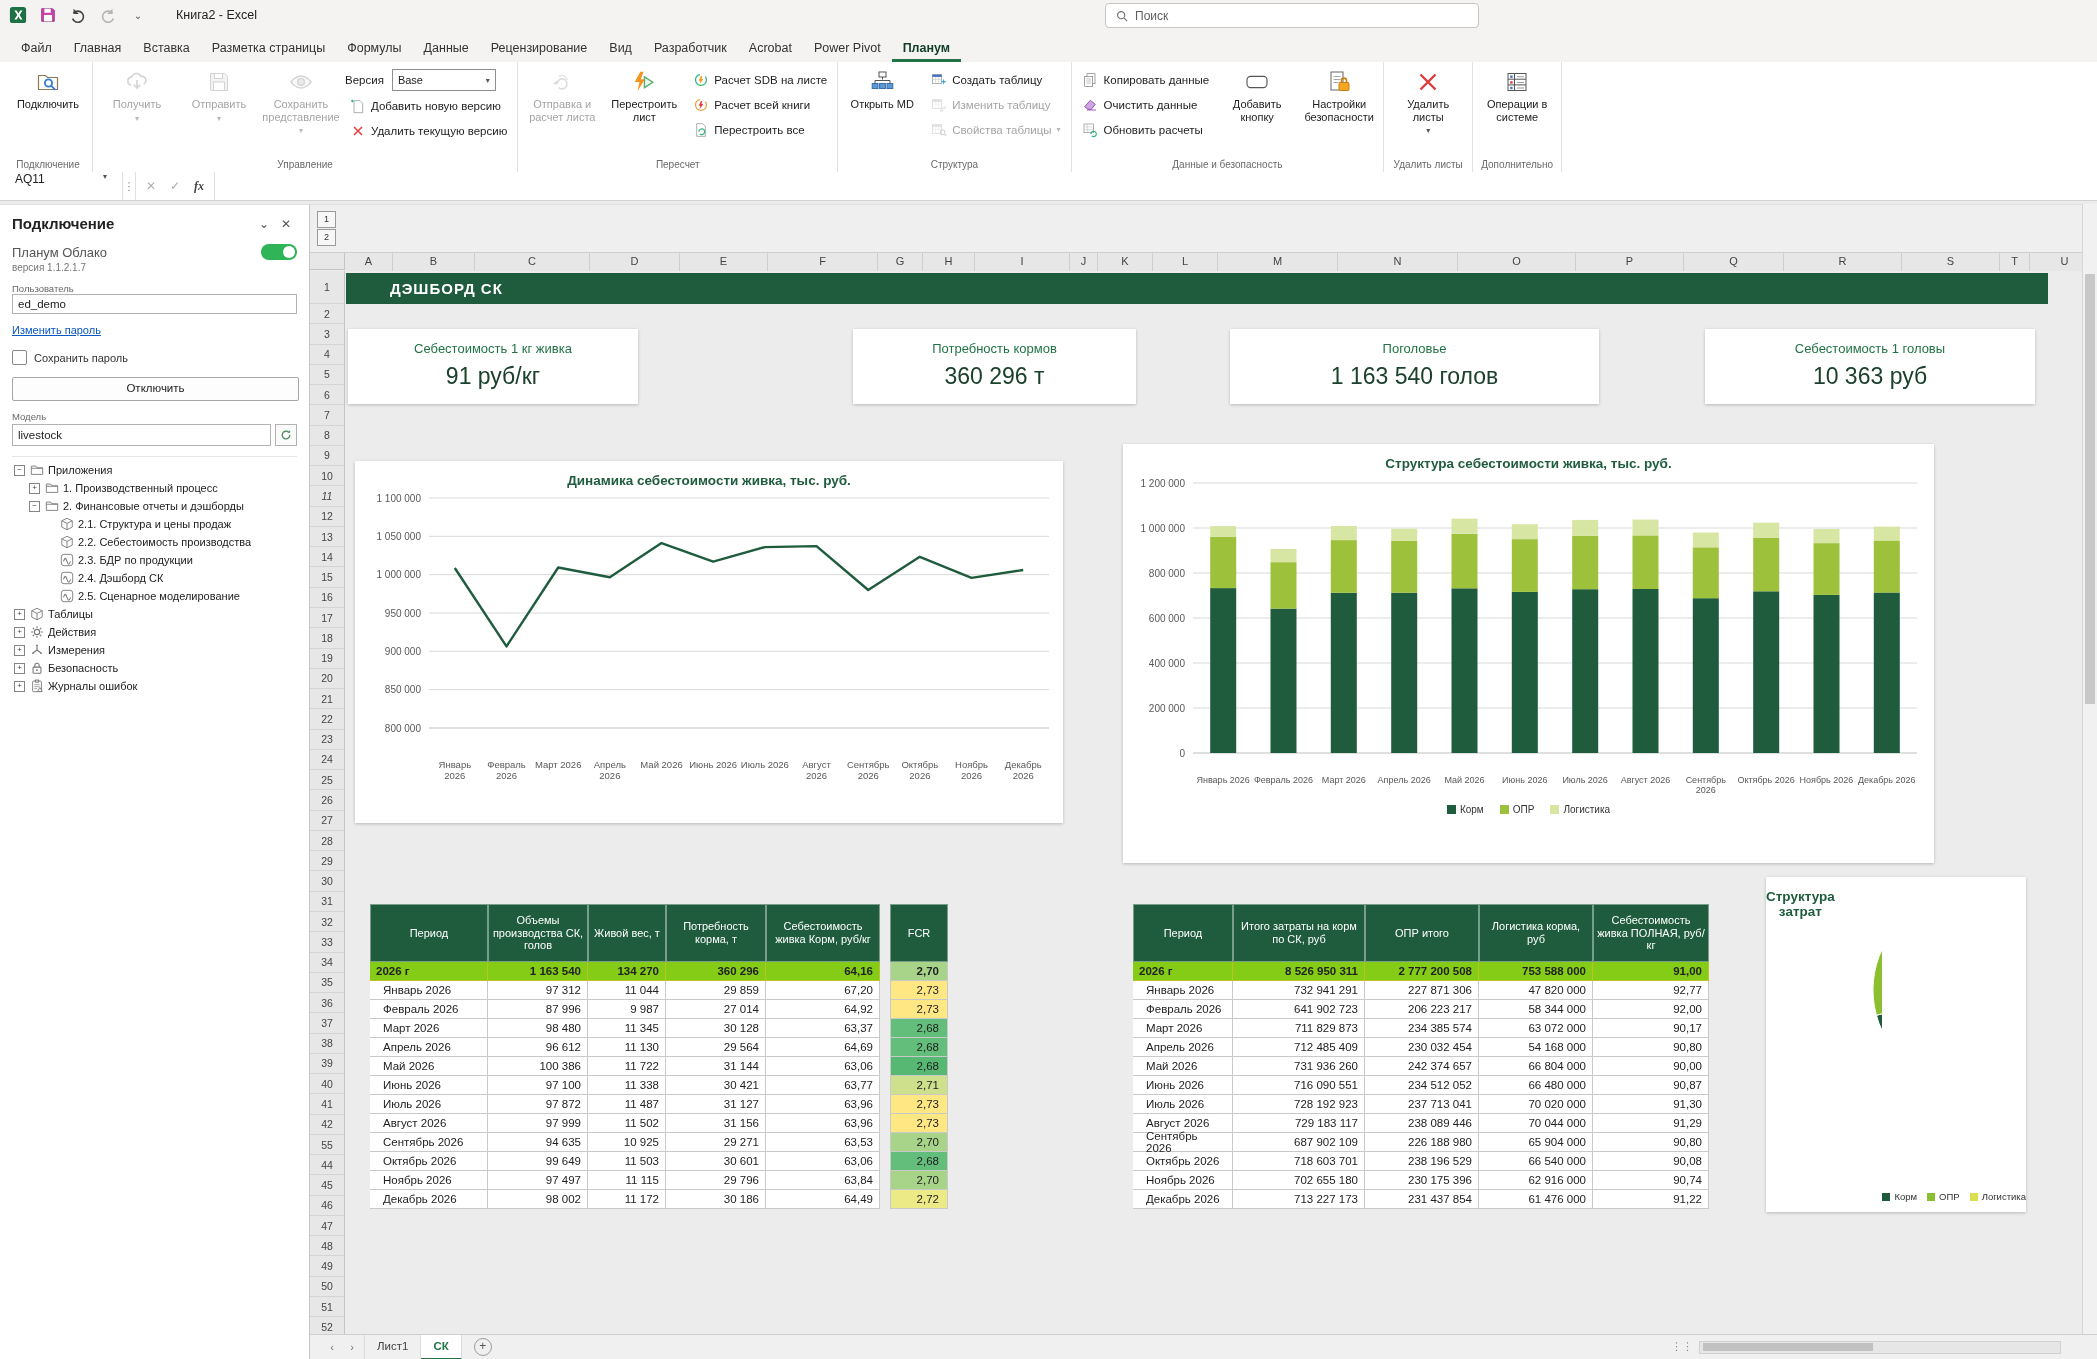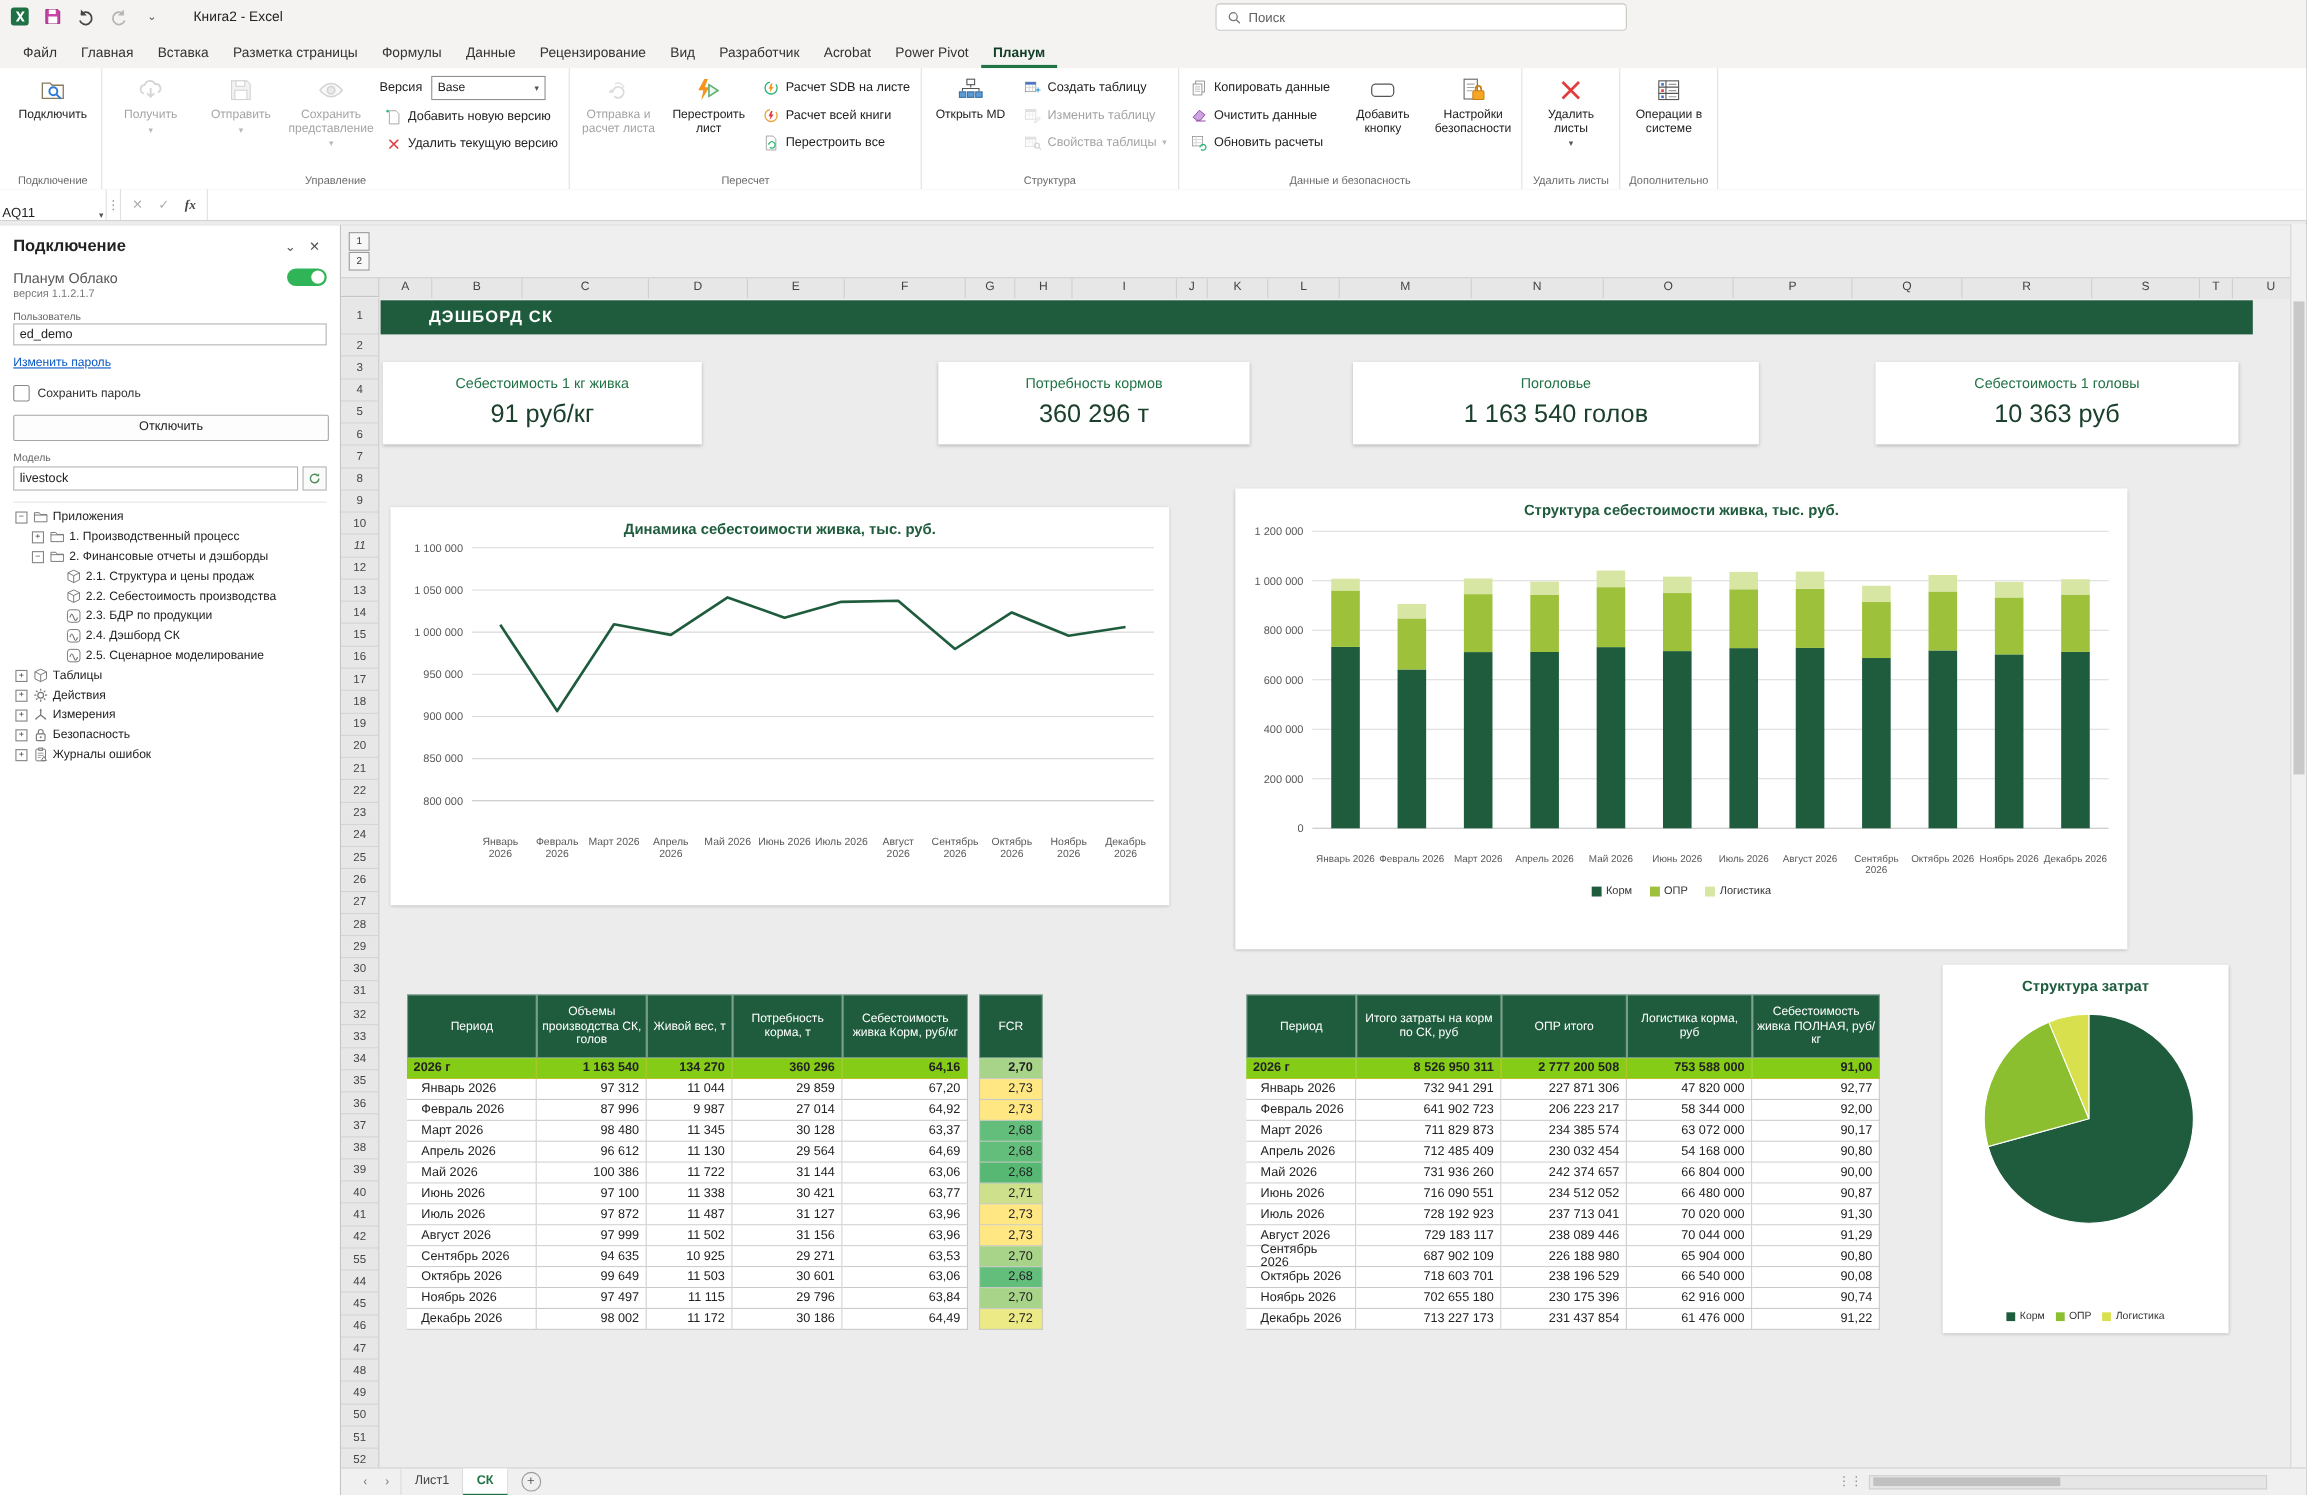--- a/index.html
+++ b/index.html
@@ -35,22 +35,22 @@
   .rcol{display:flex;flex-direction:column;justify-content:flex-start;gap:4px;padding:4px 2px;}
   .rrow{display:flex;align-items:center;gap:8px;}
   .rlabel{font-size:11.5px;color:#222;}
   .rselect{width:92px;height:20px;border:1px solid #8f8f8f;background:#fff;font-size:11px;
            display:flex;align-items:center;justify-content:space-between;padding:0 5px;}
   .disabled{opacity:.42;filter:grayscale(1);}
   .drop{font-size:8px;color:#555;}
   
   .fbar{position:absolute;left:0;top:172px;right:0;height:28px;background:#fff;
         border-bottom:1px solid #d4d2cf;display:flex;align-items:stretch;}
-  .namebox{width:92px;display:flex;align-items:flex-end;justify-content:space-between;
-           padding:0 2px;font-size:12px;border-right:1px solid #e0e0e0;}
+  .namebox{width:92px;display:flex;align-items:flex-start;justify-content:space-between;
+           padding:0 15px;font-size:12px;border-right:1px solid #e0e0e0;}
   .fdots{width:12px;display:flex;align-items:center;justify-content:center;color:#888;font-size:11px;border-right:1px solid #e0e0e0;}
   .fbtns{display:flex;align-items:center;gap:2px;padding:0 4px;border-right:1px solid #e0e0e0;}
   .fbtn{width:22px;text-align:center;font-size:12px;color:#b0b0b0;}
   .fbtn.fx{color:#444;font-style:italic;font-family:"Liberation Serif",serif;font-weight:700;}
   .finput{flex:1;}
   
   .pane{position:absolute;left:0;top:204px;bottom:0;width:310px;background:#fff;
         border-right:1px solid #c6c6c6;border-top:1px solid #e0e0e0;padding:10px 12px;box-sizing:border-box;}
   .pane-head{display:flex;align-items:center;}
   .pane-title{font-size:15px;font-weight:700;color:#222;flex:1;}
@@ -1066,21 +1066,21 @@
           <div class="dt-cell num" style="width: 116px; height: 19px;">90,74</div>
         </div>
         <div class="dt-row">
           <div class="dt-cell mon" style="width: 100px; height: 19px;">Декабрь 2026</div>
           <div class="dt-cell num" style="width: 132px; height: 19px;">713 227 173</div>
           <div class="dt-cell num" style="width: 114px; height: 19px;">231 437 854</div>
           <div class="dt-cell num" style="width: 114px; height: 19px;">61 476 000</div>
           <div class="dt-cell num" style="width: 116px; height: 19px;">91,22</div>
         </div>
       </div>
-    <div class="card" id="pieCard" style="left:1421px;top:606px;width:260px;height:335px;display:flex;flex-direction:column;">
+    <div class="card" id="pieCard" style="left:1421px;top:606px;width:260px;height:335px;display:flex;flex-direction:row;">
         <div class="chart-title">Структура затрат</div>
         <svg width="260" height="230">
           <path d="M133 113 L133.0 18.0 A95 95 0 1 1 41.4 138.3 Z" fill="#1f5c3d" stroke="#fff" stroke-width="1"></path>
           <path d="M133 113 L41.4 138.3 A95 95 0 0 1 96.6 25.2 Z" fill="#8cbf2f" stroke="#fff" stroke-width="1"></path>
           <path d="M133 113 L96.6 25.2 A95 95 0 0 1 133.0 18.0 Z" fill="#d9e04d" stroke="#fff" stroke-width="1"></path>
         </svg>
         <div class="legend" style="margin-top: auto; margin-bottom: 10px; gap: 10px;">
           <span class="leg-item" style="font-size: 9.5px;">
             <span class="leg-sq" style="width: 8px; height: 8px; background: rgb(31, 92, 61);"></span>
             <span>Корм</span>

